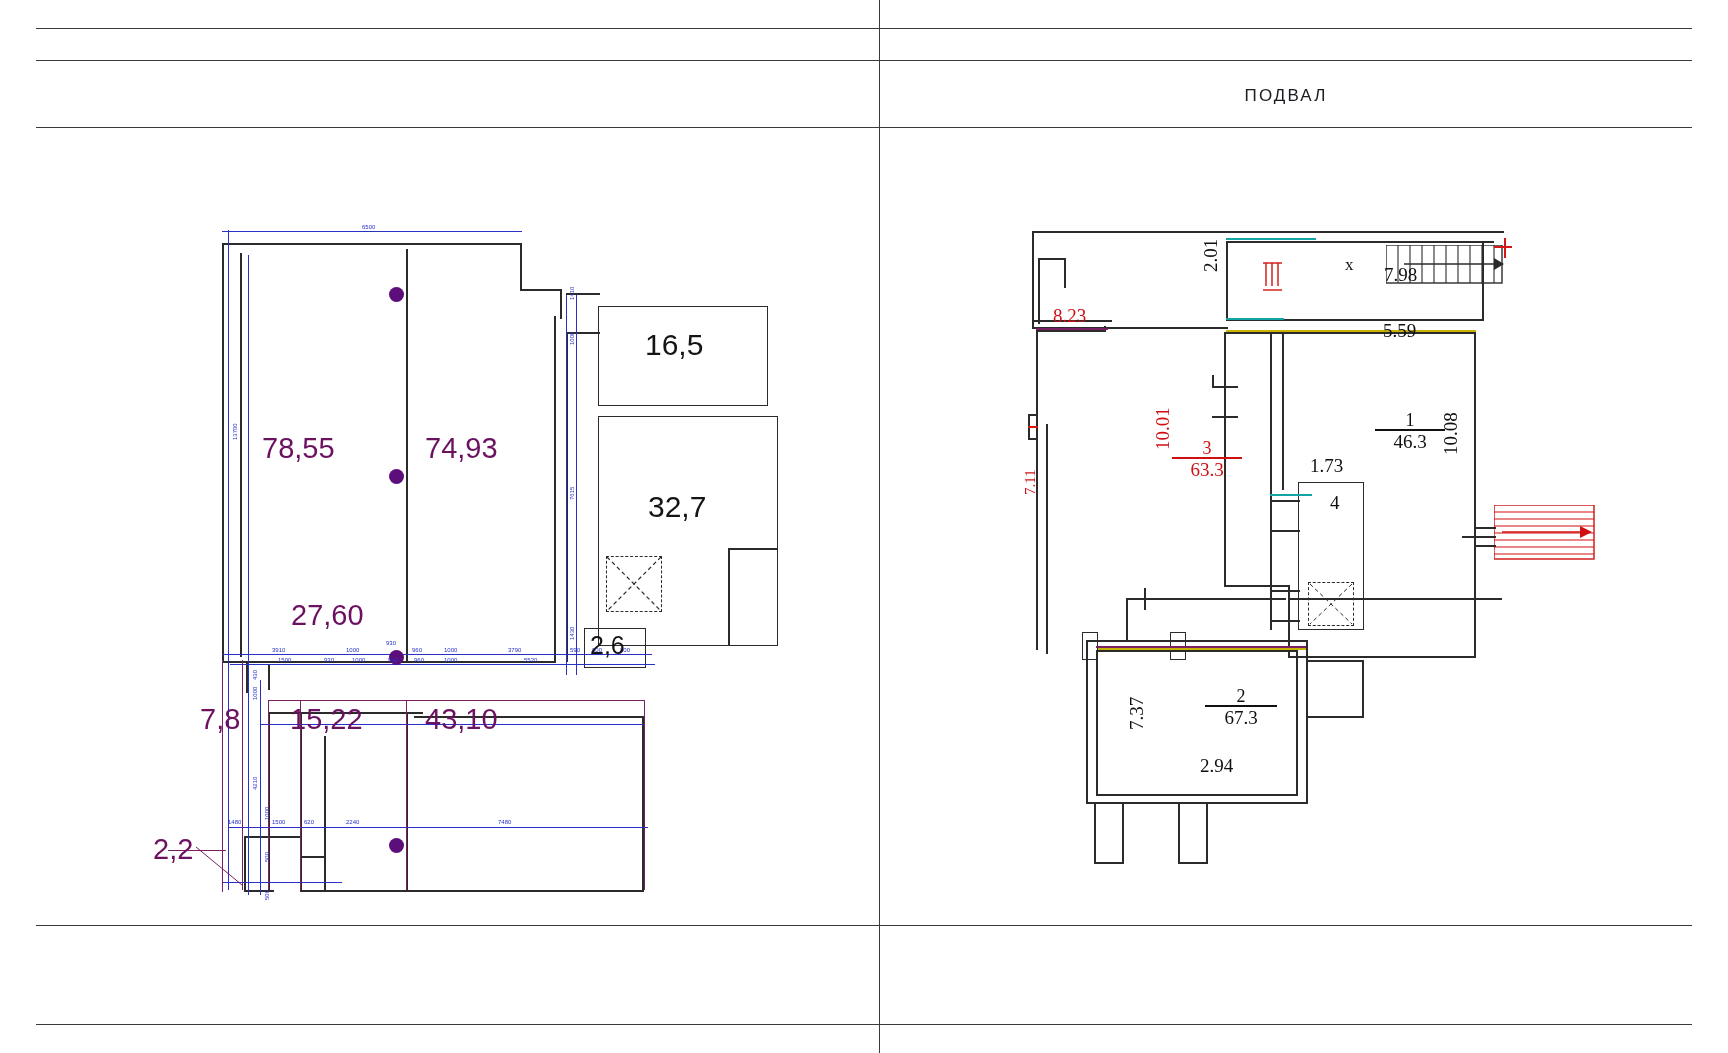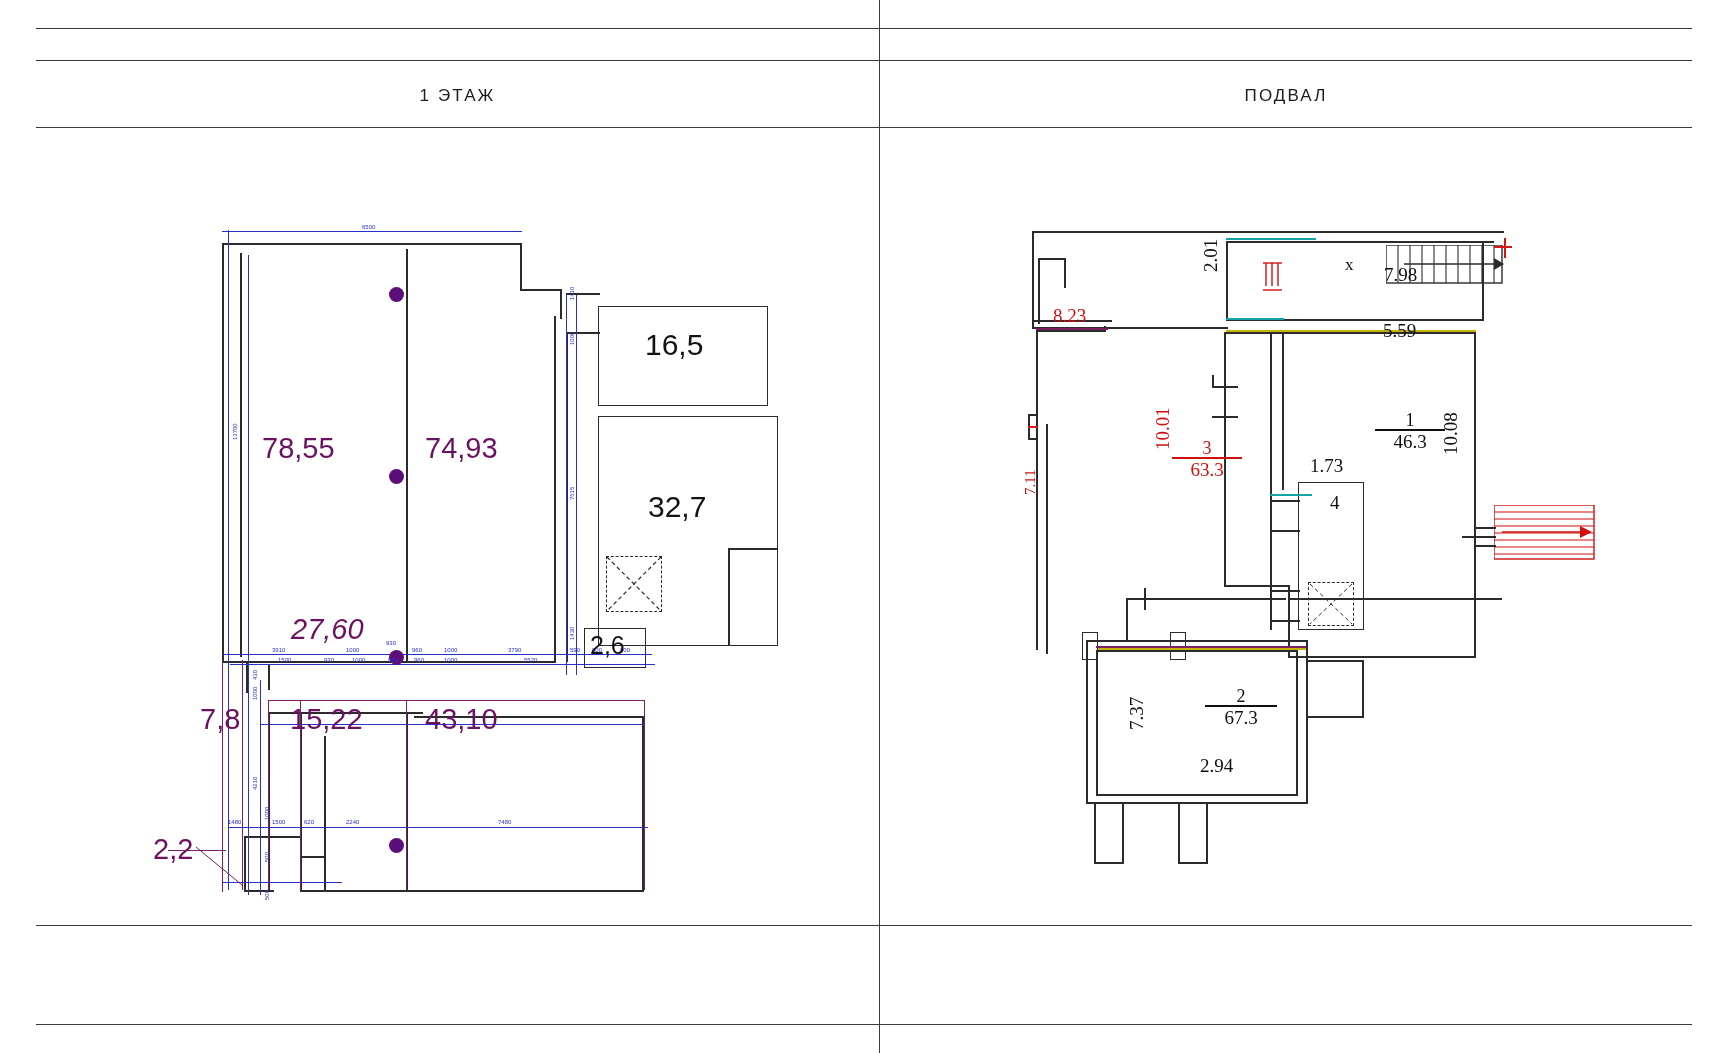--- a/index.html
+++ b/index.html
@@ -58,21 +58,20 @@
 
 <div id="page">
 
   <div class="rule hrule" style="top:28px;"></div>
   <div class="rule hrule" style="top:60px;"></div>
   <div class="rule hrule" style="top:127px;"></div>
   <div class="rule hrule" style="top:925px;"></div>
   <div class="rule hrule" style="top:1024px;"></div>
   <div class="vsep"></div>
 
-  <div class="panel-title" style="left:36px;width:843px;">1 ЭТАЖ</div>
   <div class="panel-title" style="left:880px;width:812px;">ПОДВАЛ</div>
 
   <div>
 
     <div class="ln" style="left:222px;top:243px;width:300px;height:2px;"></div>
     <div class="ln" style="left:222px;top:243px;width:2px;height:420px;"></div>
     <div class="ln" style="left:222px;top:661px;width:334px;height:2px;"></div>
     <div class="ln" style="left:520px;top:243px;width:2px;height:48px;"></div>
     <div class="ln" style="left:520px;top:289px;width:42px;height:2px;"></div>
     <div class="ln" style="left:560px;top:289px;width:2px;height:30px;"></div>
@@ -177,21 +176,21 @@
     <div class="tinydim rot" style="left:264px;top:820px;">1000</div>
     <div class="tinydim rot" style="left:252px;top:680px;">430</div>
 
     <div class="tinydim rot" style="left:569px;top:300px;">1410</div>
     <div class="tinydim rot" style="left:569px;top:345px;">1000</div>
     <div class="tinydim rot" style="left:569px;top:500px;">7615</div>
     <div class="tinydim rot" style="left:569px;top:640px;">1430</div>
 
     <div class="area-purple" style="left:262px;top:432px;">78,55</div>
     <div class="area-purple" style="left:425px;top:432px;">74,93</div>
-    <div class="area-purple" style="left:291px;top:613px;font-style:italic;">27,60</div>
+    <div class="area-purple" style="left:291px;top:599px;">27,60</div>
     <div class="area-purple" style="left:200px;top:703px;">7,8</div>
     <div class="area-purple" style="left:290px;top:703px;">15,22</div>
     <div class="area-purple" style="left:425px;top:703px;">43,10</div>
     <div class="area-purple" style="left:153px;top:833px;">2,2</div>
 
     <div class="area-black" style="left:645px;top:328px;">16,5</div>
     <div class="area-black" style="left:648px;top:490px;">32,7</div>
     <div class="area-black" style="left:590px;top:631px;font-size:25px;">2,6</div>
   </div>
 

